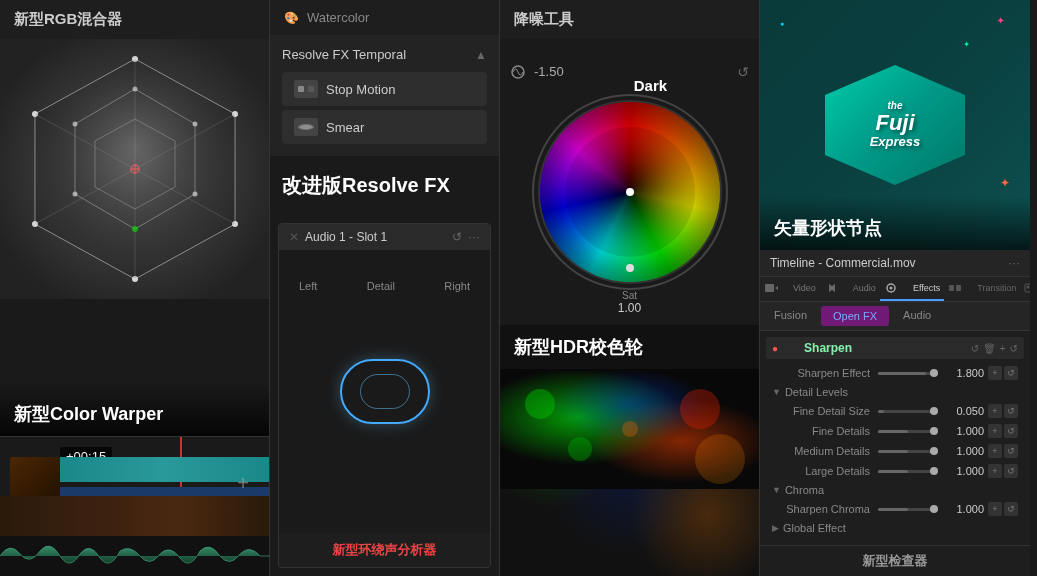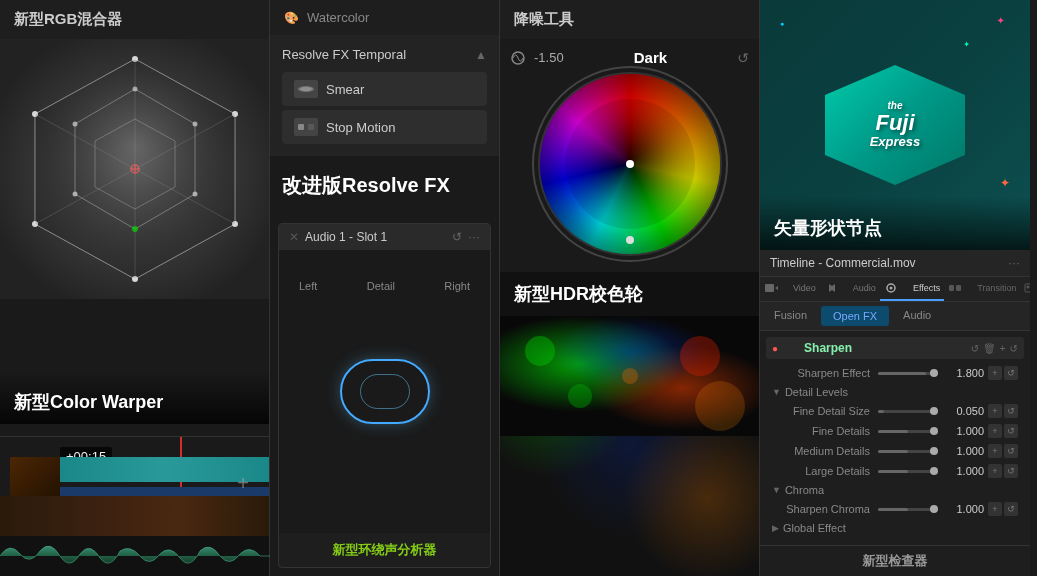--- a/index.html
+++ b/index.html
@@ -53,21 +53,21 @@
     .color-warper-canvas {
       width: 100%;
       height: 260px;
       position: relative;
       background: radial-gradient(ellipse at center, #555 0%, #222 80%);
       overflow: hidden;
     }
 
     .color-warper-title {
       position: absolute;
-      bottom: 12px;
+      bottom: 0;
       left: 0;
       right: 0;
       background: linear-gradient(transparent, rgba(0,0,0,0.8));
       padding: 20px 14px 10px;
     }
 
     .color-warper-title-text {
       color: #fff;
       font-size: 18px;
       font-weight: bold;
@@ -243,21 +243,21 @@
       display: flex;
       align-items: center;
       justify-content: center;
       background: transparent;
       box-shadow: 0 0 15px rgba(100,200,255,0.3);
     }
 
     .audio-panel-footer {
       text-align: center;
       padding: 8px;
-      color: #84cc16;
+      color: #ef4444;
       font-size: 13px;
       font-weight: bold;
     }
 
     
     .col3 {
       background: #111;
       display: flex;
       flex-direction: column;
       border-right: 1px solid #333;
@@ -282,20 +282,21 @@
 
     .hdr-wheel-value {
       color: #aaa;
       font-size: 13px;
     }
 
     .hdr-wheel-label {
       color: #fff;
       font-size: 15px;
       font-weight: bold;
+      margin-top: 28px;
     }
 
     .hdr-color-wheel {
       width: 180px;
       height: 180px;
       border-radius: 50%;
       position: relative;
       background: conic-gradient(
         #ff0000, #ff7700, #ffff00, #00ff00,
         #00ffff, #0000ff, #ff00ff, #ff0000
@@ -461,21 +462,21 @@
 
     .inspector-sub-tab {
       padding: 3px 8px;
       border-radius: 3px;
       color: #888;
       font-size: 11px;
       cursor: pointer;
     }
 
     .open-fx-btn {
-      background: #0c4a6e;
+      background: #701a75;
       color: #7af;
       border: none;
       padding: 4px 12px;
       border-radius: 3px;
       font-size: 11px;
       cursor: pointer;
       margin: 0 2px;
     }
 
     .inspector-content {
@@ -698,34 +699,34 @@
 
     <div class="resolve-fx-panel">
       <div class="resolve-fx-header">
         <span class="resolve-fx-title">Resolve FX Temporal</span>
         <span style="color:#666;font-size:12px;">▲</span>
       </div>
       <div class="resolve-fx-list">
         <div class="fx-item">
           <div class="fx-item-icon">
             <svg width="20" height="14">
+              <rect x="2" y="4" width="6" height="6" rx="1" fill="#888"></rect>
+              <rect x="12" y="4" width="6" height="6" rx="1" fill="#666" opacity="0.6"></rect>
+            </svg>
+          </div>
+          <span class="fx-item-label">Stop Motion</span>
+        </div>
+        <div class="fx-item">
+          <div class="fx-item-icon">
+            <svg width="20" height="14">
               <ellipse cx="10" cy="7" rx="8" ry="3" fill="#888" opacity="0.7"></ellipse>
               <ellipse cx="10" cy="7" rx="6" ry="2" fill="#aaa" opacity="0.5"></ellipse>
             </svg>
           </div>
           <span class="fx-item-label">Smear</span>
-        </div>
-        <div class="fx-item">
-          <div class="fx-item-icon">
-            <svg width="20" height="14">
-              <rect x="2" y="4" width="6" height="6" rx="1" fill="#888"></rect>
-              <rect x="12" y="4" width="6" height="6" rx="1" fill="#666" opacity="0.6"></rect>
-            </svg>
-          </div>
-          <span class="fx-item-label">Stop Motion</span>
         </div>
       </div>
     </div>
 
     <div class="resolve-fx-improve-title">
       <span>改进版Resolve FX</span>
     </div>
 
     <div class="audio-panel">
       <div class="audio-panel-header">
@@ -774,20 +775,24 @@
         <div class="hdr-color-wheel">
           <div style="position:absolute;top:50%;left:50%;transform:translate(-50%,-50%);width:130px;height:130px;border-radius:50%;background:radial-gradient(circle,rgba(0,0,0,0.9) 0%,transparent 80%);"></div>
           <div class="hdr-wheel-dot"></div>
 
           <div style="position:absolute;bottom:10px;left:50%;transform:translateX(-50%);width:8px;height:8px;background:#ddd;border-radius:50%;"></div>
         </div>
 
         <div style="position:absolute;top:-8px;left:-8px;right:-8px;bottom:-8px;border-radius:50%;border:2px solid #444;pointer-events:none;"></div>
       </div>
       <div class="hdr-params">
+        <div class="hdr-param">
+          <span class="hdr-param-label">Sat</span>
+          <span class="hdr-param-value">1.00</span>
+        </div>
       </div>
     </div>
     <div class="hdr-wheel-title">
       <span>新型HDR校色轮</span>
     </div>
     <div class="noise-visual">
       <div class="noise-pattern"></div>
       <svg width="260" height="120" style="position:absolute;top:0;left:0;">
         <defs>
           <radialGradient id="greenGrad" cx="30%" cy="40%" r="40%">

